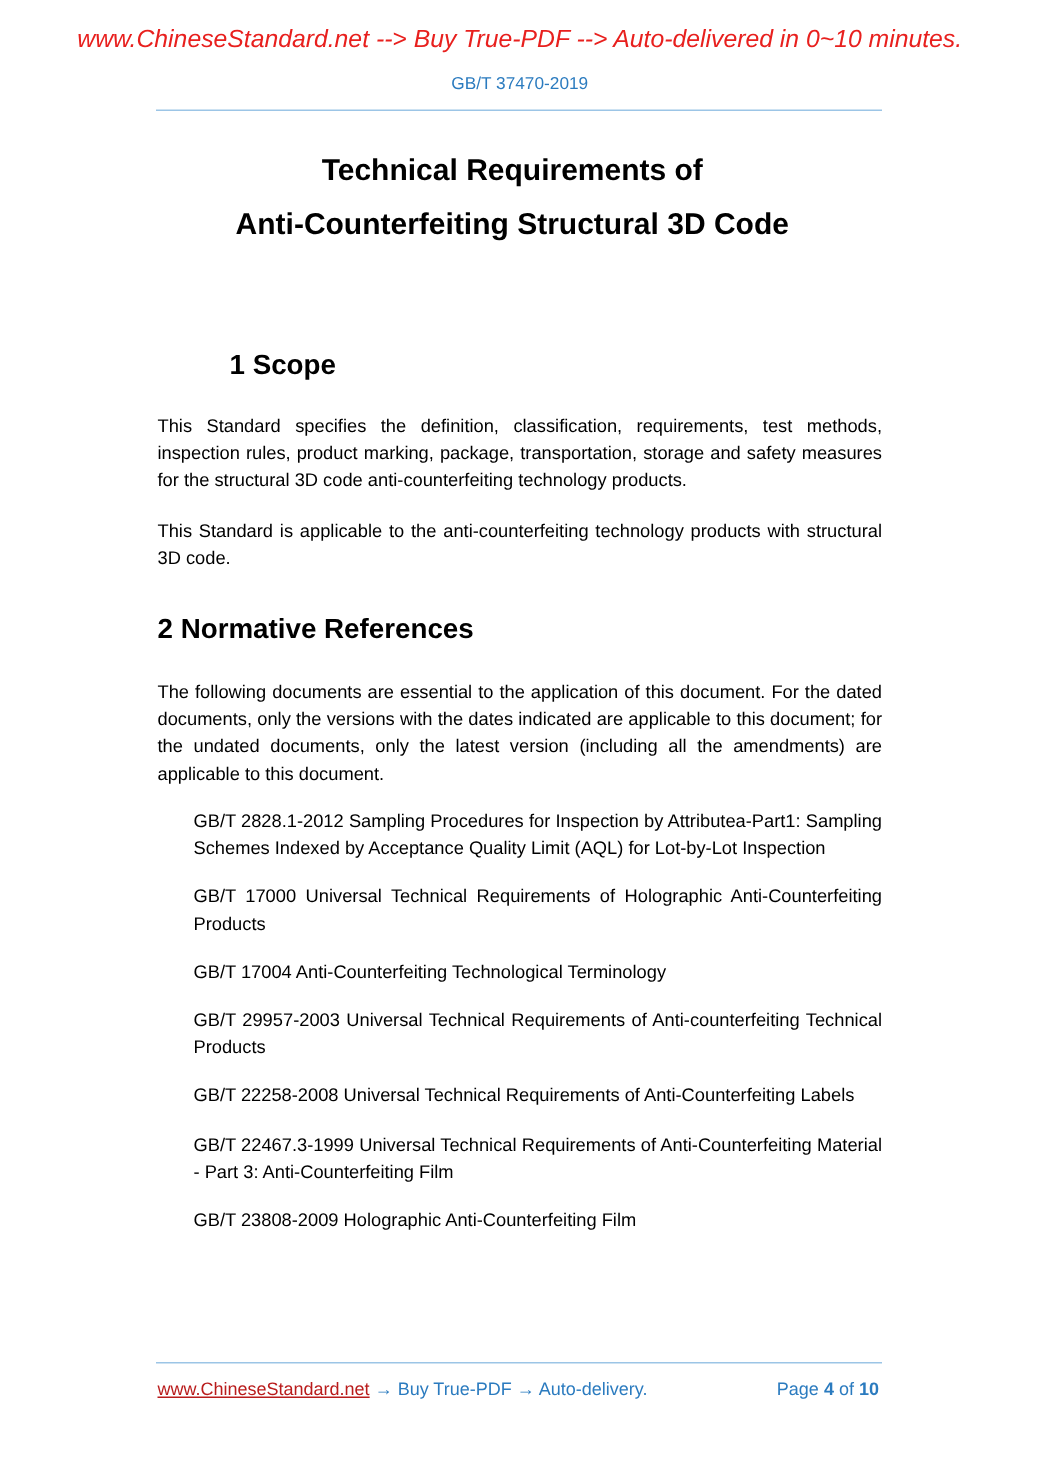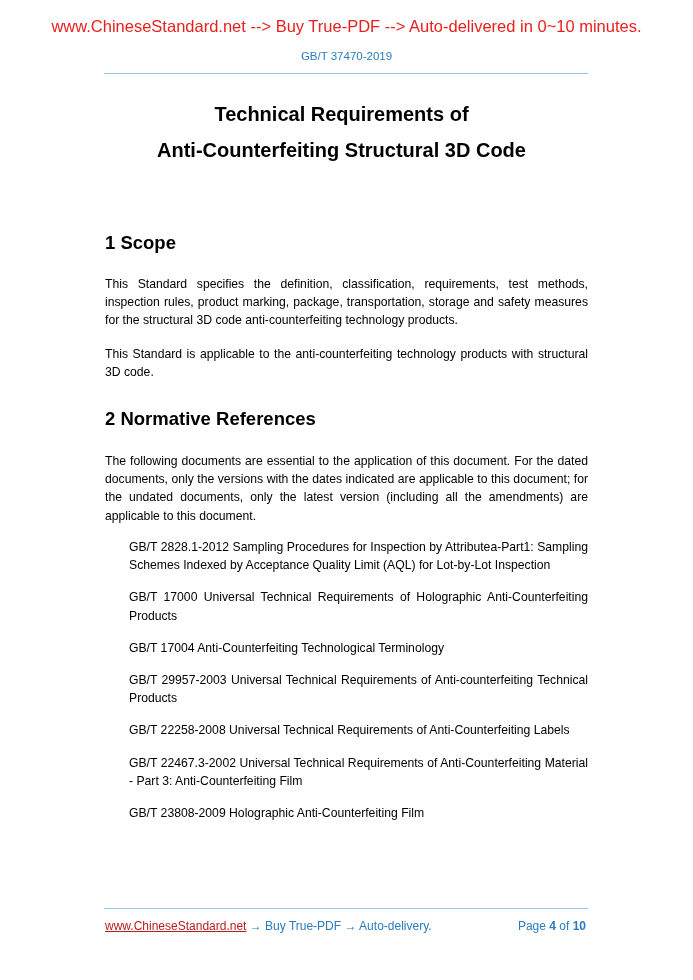--- a/index.html
+++ b/index.html
@@ -11,20 +11,21 @@
       font-family: "Liberation Sans", sans-serif;
       color: #000000;
     }
     .banner {
       position: absolute;
       top: 17px; left: 0; width: 693px;
       text-align: center;
       font-size: 16.5px;
       color: #e8201e;
       letter-spacing: 0px;
+      font-style: italic;
     }
     .std-code {
       position: absolute;
       top: 50px; left: 0; width: 693px;
       text-align: center;
       font-size: 11.5px;
       color: #2b7bbf;
     }
     .top-rule {
       position: absolute;
@@ -39,21 +40,21 @@
       font-size: 20px;
     }
     .title.l1 { top: 103px; }
     .title.l2 { top: 139px; }
     .h1 {
       position: absolute;
       left: 105px;
       font-weight: bold;
       font-size: 18.5px;
     }
-    .h1.s1 { top: 232px; }
+    .h1.s1 { top: 232px; margin-left: 48px; }
     .h1.s2 { top: 408px; }
     .para {
       position: absolute;
       left: 105px; width: 483px;
       font-size: 12.2px;
       line-height: 18.2px;
       text-align: justify;
       text-align-last: left;
     }
     .para.p1 { top: 275px; }
@@ -101,21 +102,21 @@
 
 <div class="h1 s2">2 Normative References</div>
 <div class="para p3">The following documents are essential to the application of this document. For the dated documents, only the versions with the dates indicated are applicable to this document; for the undated documents, only the latest version (including all the amendments) are applicable to this document.</div>
 
 <ul class="refs">
   <li class="ref r1">GB/T 2828.1-2012 Sampling Procedures for Inspection by Attributea-Part1: Sampling Schemes Indexed by Acceptance Quality Limit (AQL) for Lot-by-Lot Inspection</li>
   <li class="ref">GB/T 17000 Universal Technical Requirements of Holographic Anti-Counterfeiting Products</li>
   <li class="ref">GB/T 17004 Anti-Counterfeiting Technological Terminology</li>
   <li class="ref">GB/T 29957-2003 Universal Technical Requirements of Anti-counterfeiting Technical Products</li>
   <li class="ref">GB/T 22258-2008 Universal Technical Requirements of Anti-Counterfeiting Labels</li>
-  <li class="ref">GB/T 22467.3-2002 Universal Technical Requirements of Anti-Counterfeiting Material - Part 3: Anti-Counterfeiting Film</li>
+  <li class="ref">GB/T 22467.3-1999 Universal Technical Requirements of Anti-Counterfeiting Material - Part 3: Anti-Counterfeiting Film</li>
   <li class="ref">GB/T 23808-2009 Holographic Anti-Counterfeiting Film</li>
 </ul>
 
 <div class="bottom-rule"></div>
 <div class="footer">
   <a>www.ChineseStandard.net</a><span> → Buy True-PDF → Auto-delivery.</span>
   <span class="page">
     <span>Page</span>
     <b>4</b>
     <span>of</span>

